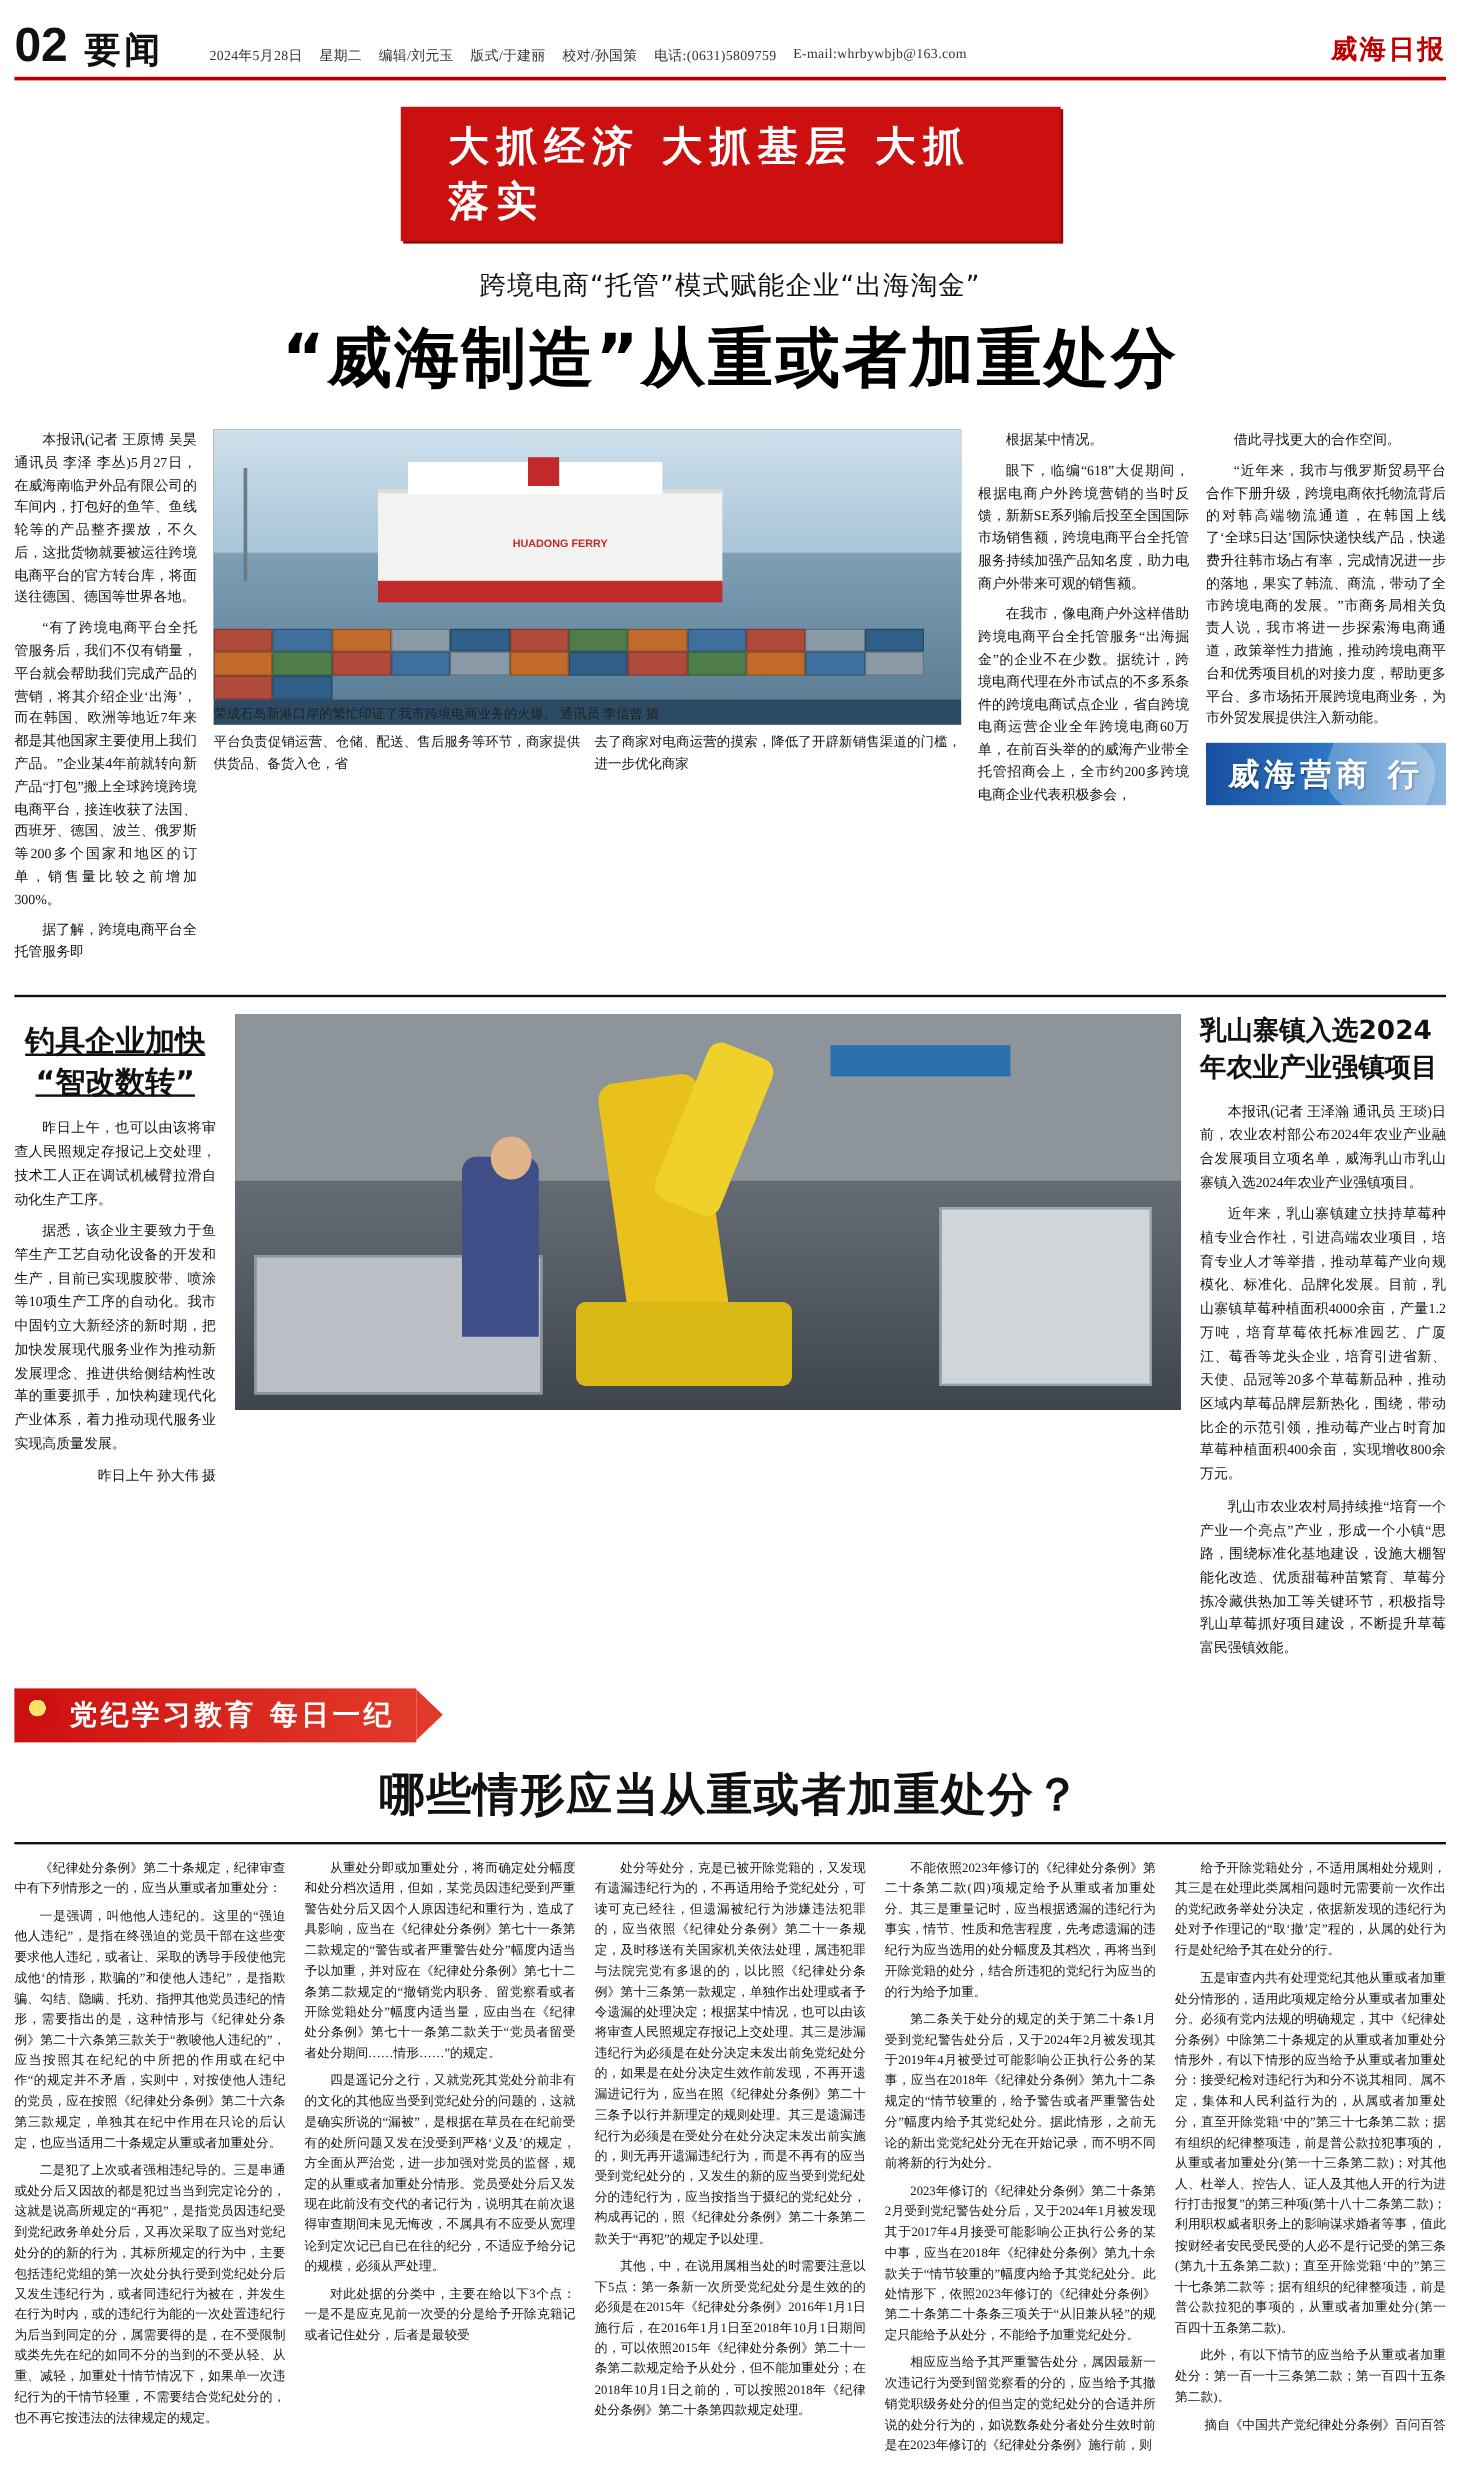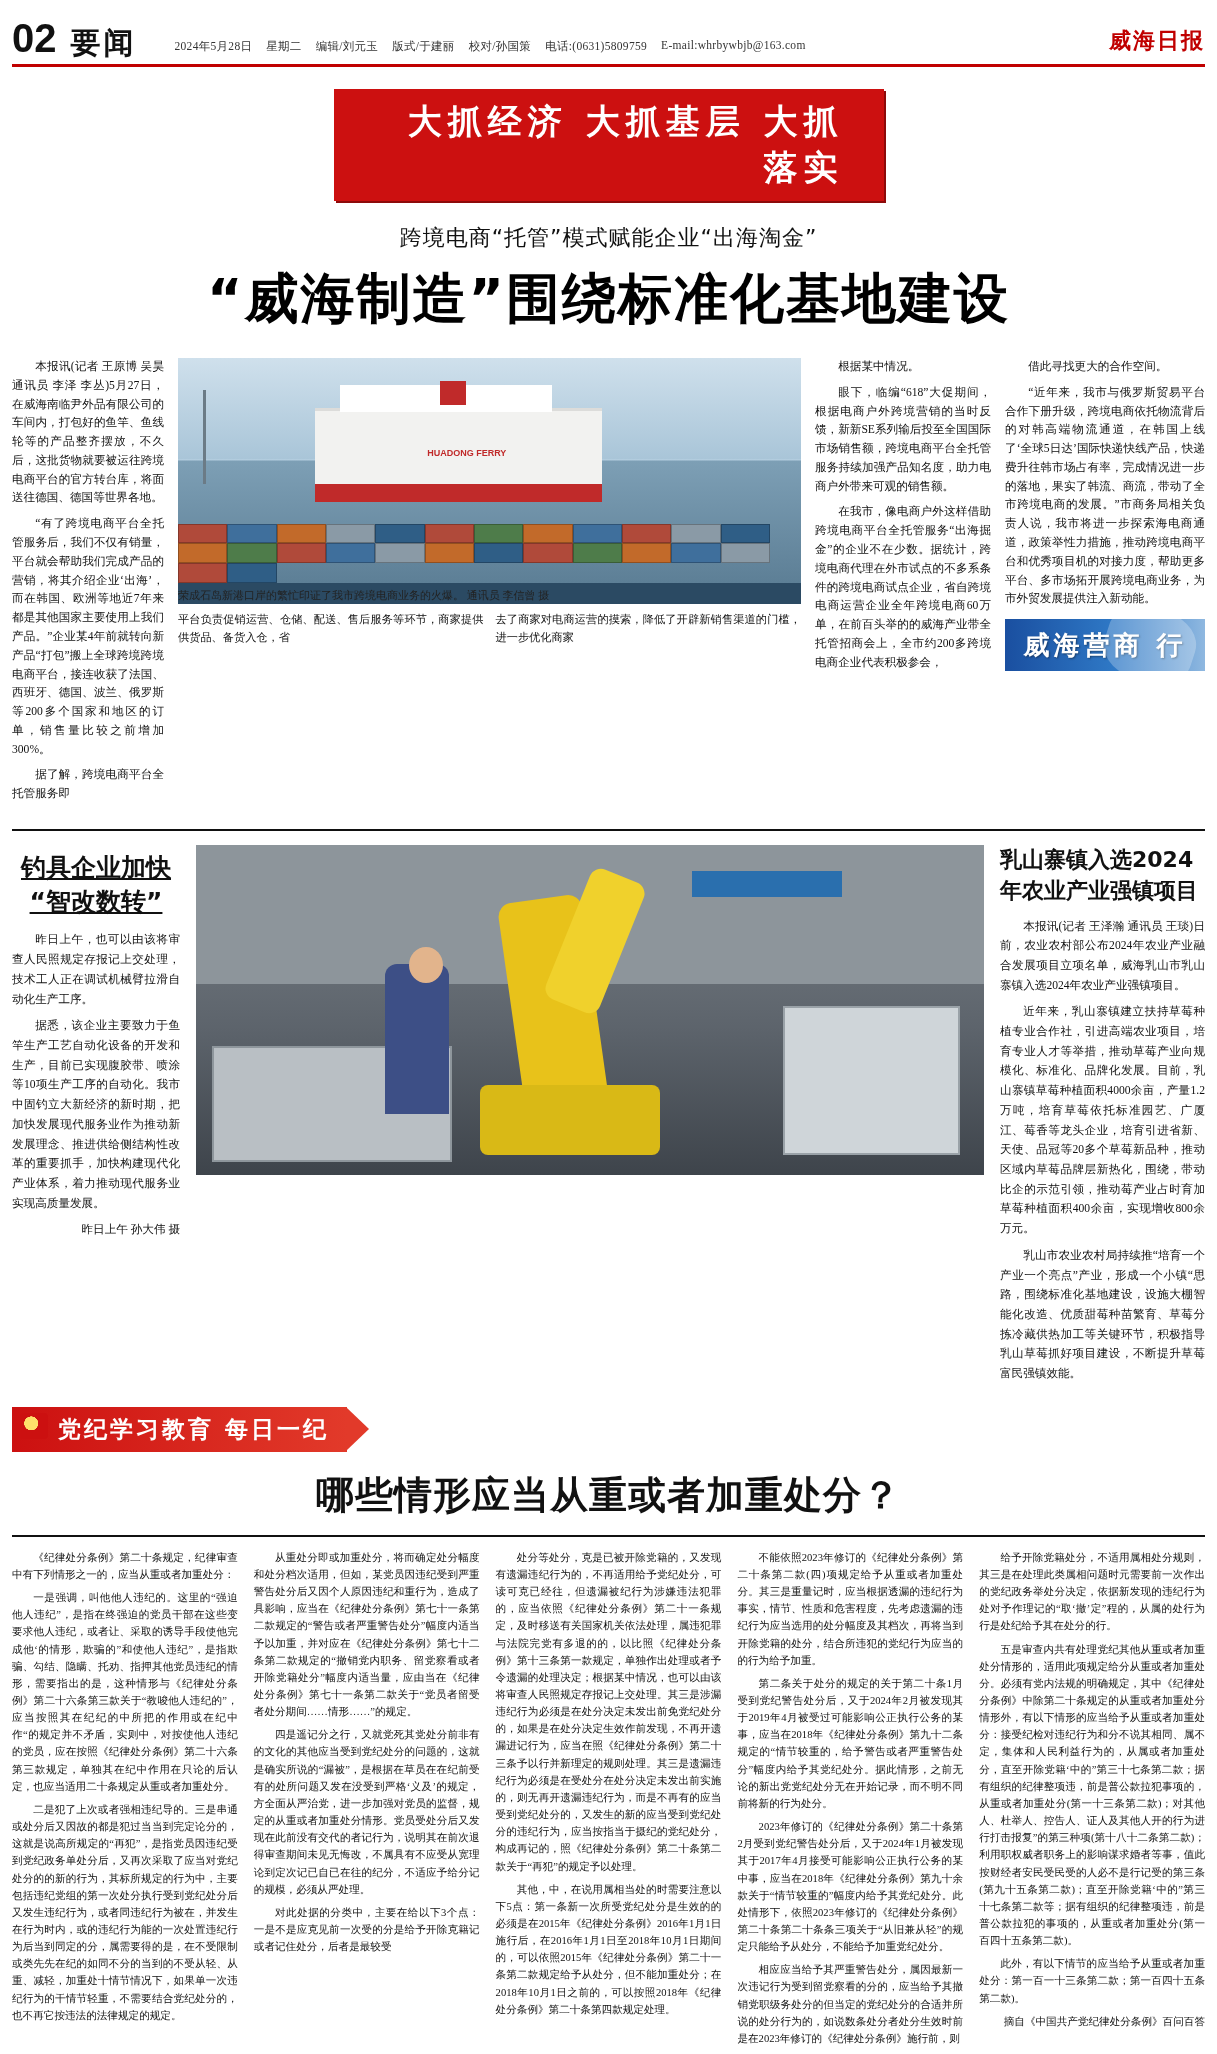--- a/index.html
+++ b/index.html
@@ -14,21 +14,21 @@
   
   .masthead{display:flex;align-items:flex-end;gap:14px;padding-top:18px;border-bottom:3px solid #c00000;padding-bottom:6px;}
   .pagenum{font-family:"Liberation Sans",sans-serif;font-size:40px;font-weight:bold;color:#111;line-height:1;}
   .sectiontitle{font-family:"DejaVu Sans",sans-serif;font-size:30px;font-weight:bold;letter-spacing:3px;color:#111;line-height:1;}
   .mastinfo{font-size:11.5px;color:#333;display:flex;gap:14px;flex:1;padding-bottom:4px;padding-left:24px;white-space:nowrap;}
   .mastinfo span{letter-spacing:0.3px;}
   .brand{color:#c00000;font-family:"DejaVu Sans",sans-serif;font-weight:bold;font-size:22px;letter-spacing:2px;padding-bottom:2px;}
   
   .banner-wrap{display:flex;justify-content:center;margin-top:22px;}
   .banner{background:#cc1010;color:#fff;font-family:"DejaVu Sans",sans-serif;font-weight:bold;font-size:34px;letter-spacing:6px;
-    padding:10px 40px;width:470px;text-align:right;box-shadow:2px 2px 0 #8d0a0a;}
+    padding:10px 40px;width:470px;text-align:left;box-shadow:2px 2px 0 #8d0a0a;}
   .shoulder{text-align:center;font-family:"DejaVu Sans",sans-serif;font-size:22px;margin-top:22px;color:#111;letter-spacing:1px;}
   .headline{text-align:center;font-family:"DejaVu Sans",sans-serif;font-weight:bold;font-size:54px;letter-spacing:2px;margin-top:10px;color:#000;}
   
   .block1{display:flex;margin-top:22px;gap:14px;}
   .col-narrow{width:152px;font-size:11.6px;line-height:1.62;text-align:justify;}
   .col-narrow p{margin:0 0 7px 0;text-indent:2em;}
   .photo{position:relative;background:#2b4a63;overflow:hidden;}
   .photo .cap{font-size:11px;margin-top:4px;color:#222;line-height:1.5;}
   
   .ship{width:100%;height:225px;position:relative;background:linear-gradient(#9fc0d8 0%,#b9d2e3 45%,#7d9fb5 46%,#5d7f96 100%);}
@@ -103,21 +103,21 @@
       <span>E-mail:whrbywbjb@163.com</span>
     </div>
     <div class="brand">威海日报</div>
   </div>
 
   <div class="banner-wrap">
     <div class="banner">大抓经济 大抓基层 大抓落实</div>
   </div>
 
   <div class="shoulder">跨境电商“托管”模式赋能企业“出海淘金”</div>
-  <div class="headline">“威海制造”围绕标准化基地建设</div>
+  <div class="headline">“威海制造”从重或者加重处分</div>
 
   <div class="block1">
     <div class="col-narrow">
       <p>本报讯(记者 王原博 吴昊 通讯员 李泽 李丛)5月27日，在威海南临尹外品有限公司的车间内，打包好的鱼竿、鱼线轮等的产品整齐摆放，不久后，这批货物就要被运往跨境电商平台的官方转台库，将面送往德国、德国等世界各地。</p>
       <p>“有了跨境电商平台全托管服务后，我们不仅有销量，平台就会帮助我们完成产品的营销，将其介绍企业‘出海’，而在韩国、欧洲等地近7年来都是其他国家主要使用上我们产品。”企业某4年前就转向新产品“打包”搬上全球跨境跨境电商平台，接连收获了法国、西班牙、德国、波兰、俄罗斯等200多个国家和地区的订单，销售量比较之前增加300%。</p>
       <p>据了解，跨境电商平台全托管服务即</p>
     </div>
 
     <div style="flex:1">
       <div class="photo">

